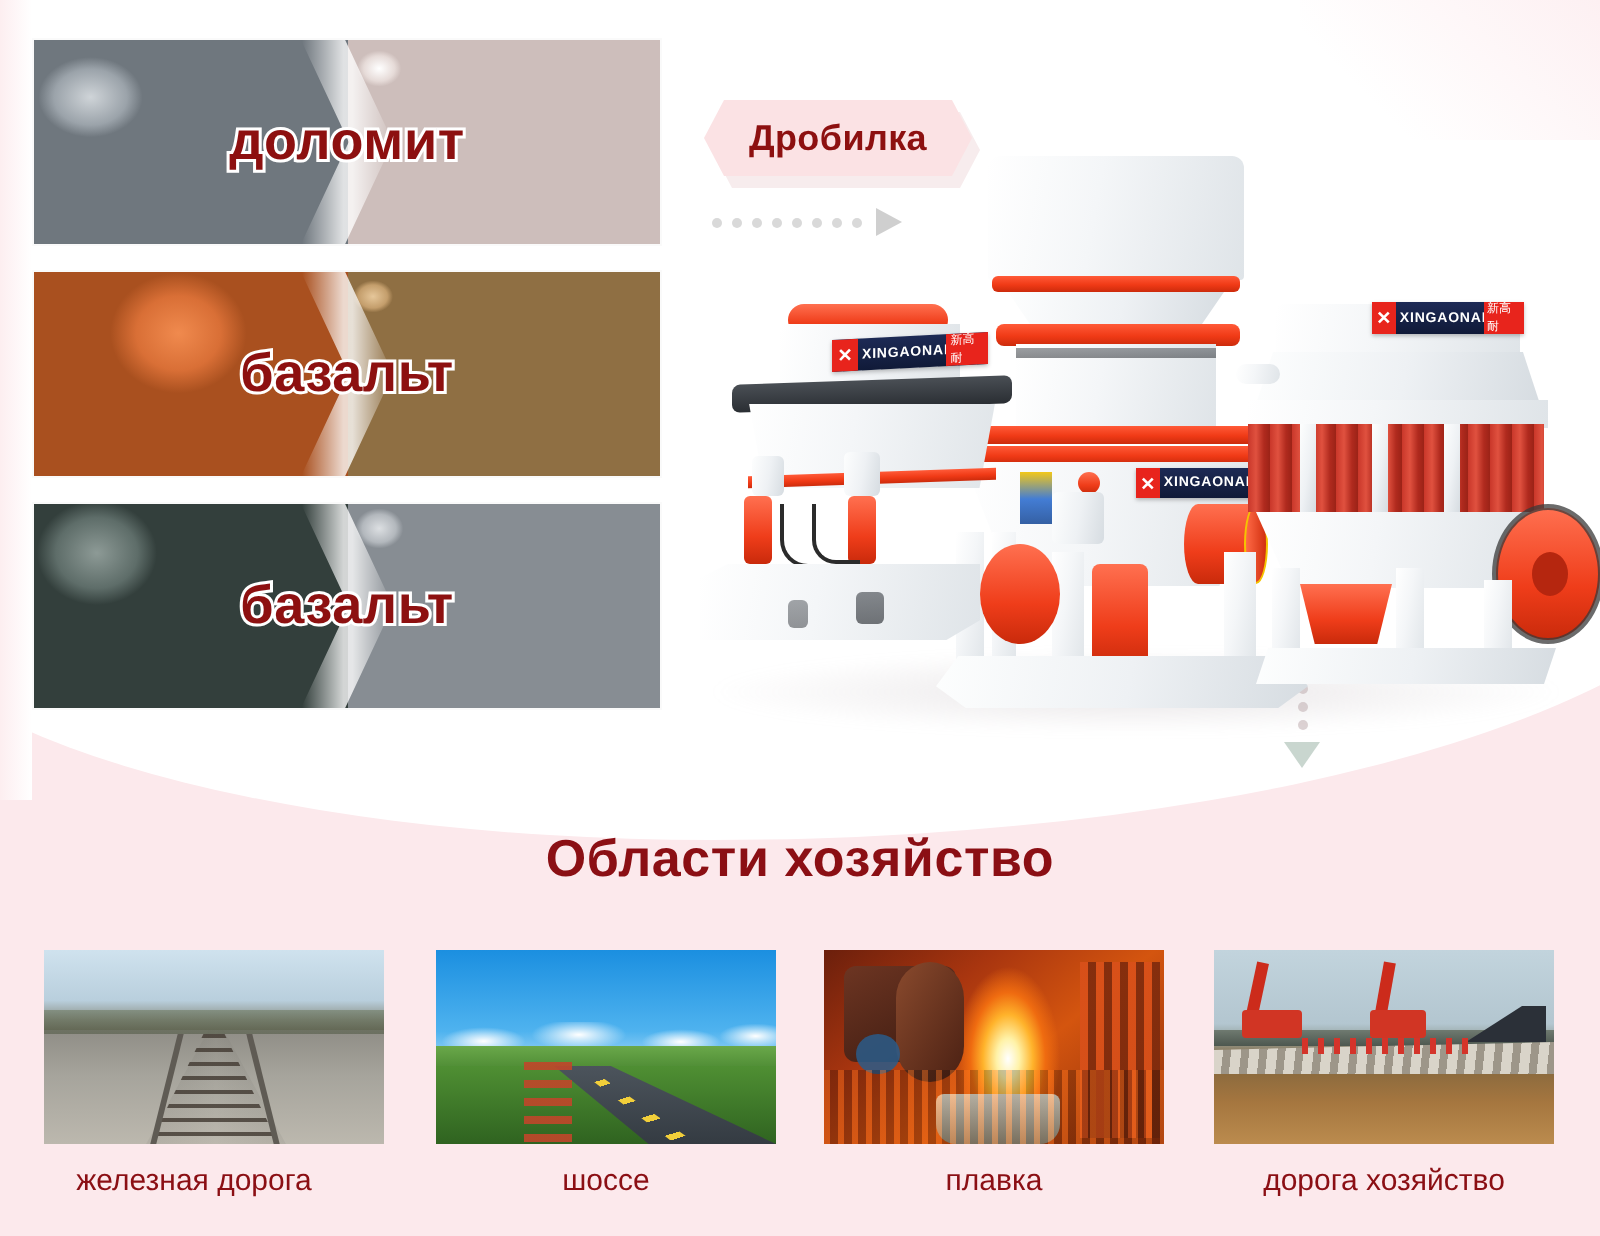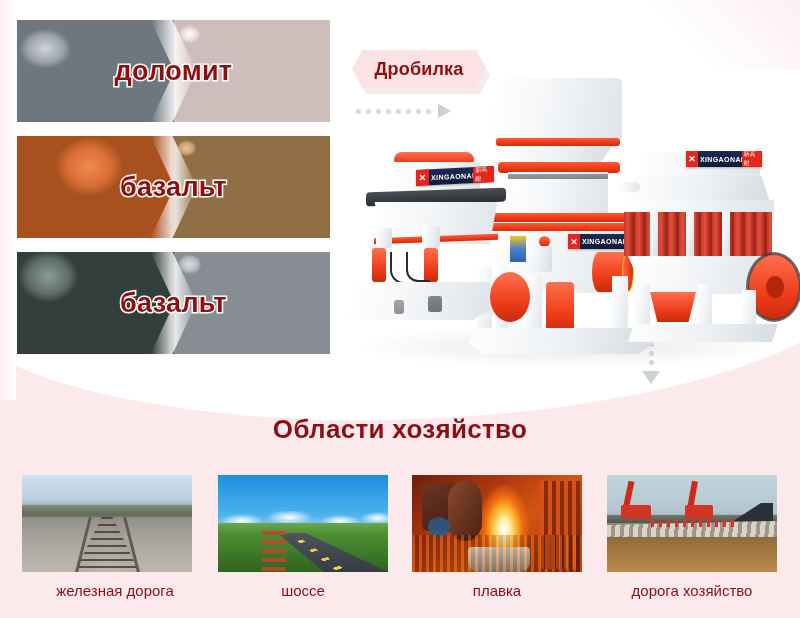--- a/index.html
+++ b/index.html
@@ -219,21 +219,21 @@
   
   .thumb{
     position:absolute;top:475px;width:170px;height:97px;overflow:hidden;
     background:#ccc;
   }
   .t1{left:22px;} .t2{left:218px;} .t3{left:412px;} .t4{left:607px;}
   .cap{
     position:absolute;top:582px;width:190px;text-align:center;
     font-size:15px;color:#8b0f14;
   }
-  .c1{left:20px;} .c2{left:208px;} .c3{left:402px;} .c4{left:597px;}
+  .c1{left:2px;} .c2{left:208px;} .c3{left:402px;} .c4{left:597px;}
 
   .sky{position:absolute;inset:0;}
 </style>
 </head>
 <body>
 
 <div id="stage">
 
   <div class="bg-pink"></div>
   <div class="bg-white-wave"></div>

